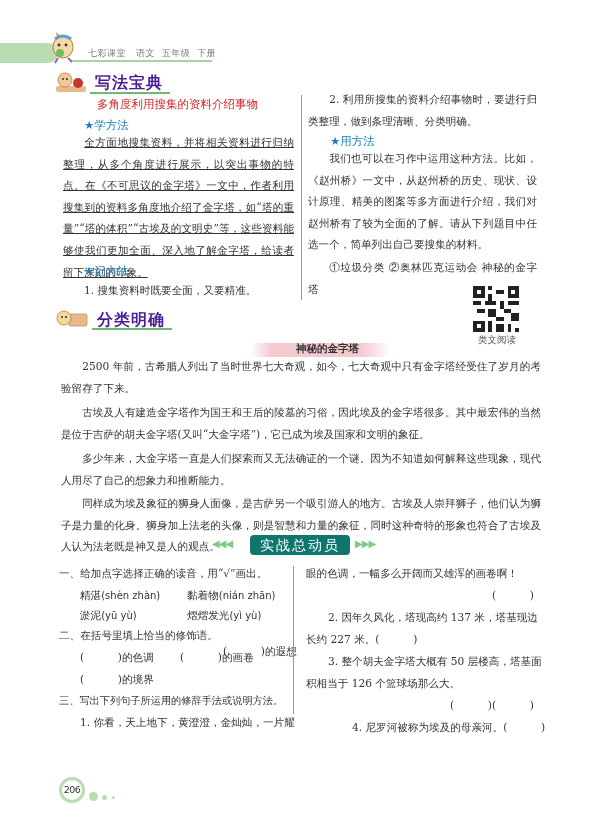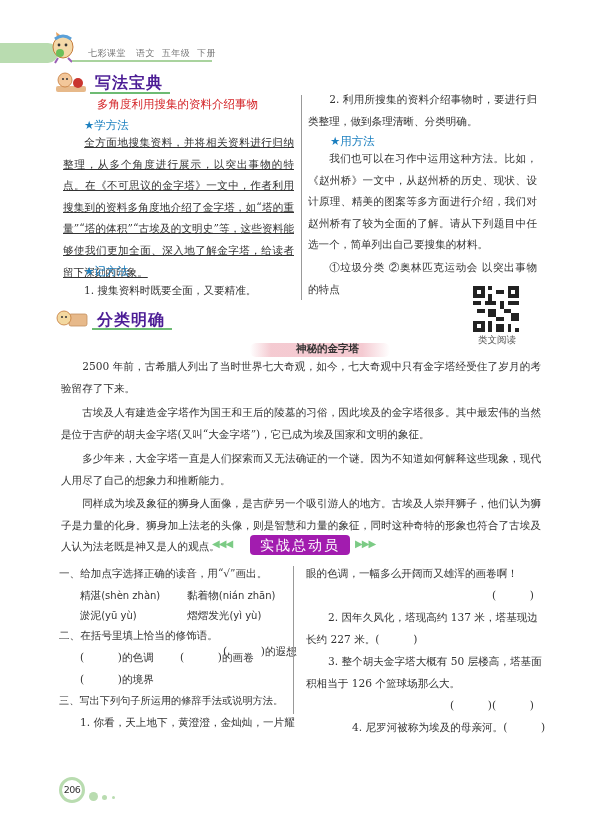--- a/index.html
+++ b/index.html
@@ -28,21 +28,21 @@
   .col-divider { left: 301px; top: 95px; width: 1px; height: 205px; background: #999; }
   .col-divider2 { left: 293px; top: 566px; width: 1px; height: 148px; background: #999; }
 
   .qr { left: 472px; top: 286px; width: 48px; height: 46px; }
   .qr-label { left: 472px; top: 334px; font-size: 9.5px; color: #555; width: 50px; text-align: center; }
 
   .article-title-bg { left: 250px; top: 343px; width: 140px; height: 14px;
     background: linear-gradient(90deg, rgba(240,180,190,0) 0%, rgba(240,180,190,0.7) 15%, rgba(240,180,190,0.7) 80%, rgba(240,180,190,0) 100%); border-radius: 6px; }
   .article-title { left: 272px; top: 342px; font-family: "DejaVu Serif", serif; font-weight: bold; font-size: 10.5px; color: #333; margin-left: 24px; }
 
-  .banner { left: 250px; top: 535px; width: 100px; height: 20px; background: #a21caf; border-radius: 4px; color: #fff;
+  .banner { left: 250px; top: 535px; width: 100px; height: 20px; background: #0f766e; border-radius: 4px; color: #fff;
     font-family: "DejaVu Sans", sans-serif; font-size: 14px; text-align: center; line-height: 20px; letter-spacing: 2px; }
   .arrows-left { left: 212px; top: 538px; color: #7ccb85; font-size: 10px; letter-spacing: -1px; }
   .arrows-right { left: 355px; top: 538px; color: #7ccb85; font-size: 10px; letter-spacing: -1px; }
 
   .ex { font-family: "DejaVu Serif", serif; font-size: 10.6px; line-height: 22px; color: #333; white-space: nowrap; }
   .pinyin { font-family: "DejaVu Sans", sans-serif; font-size: 10px; }
 
   .page-circle { left: 59px; top: 777px; width: 26px; height: 26px; border: 3px solid #b9dcb0; border-radius: 50%;
     font-family: "DejaVu Sans", sans-serif; font-size: 9.5px; color: #333; text-align: center; line-height: 20px; letter-spacing: -0.5px; }
   .dot { border-radius: 50%; background: #b9dcb0; }
@@ -81,21 +81,21 @@
 <div class="abs star-head" style="left:84px;top:118px;">★学方法</div>
 <div class="abs para indent" style="left:63px;top:132px;width:231px;text-decoration:underline;">全方面地搜集资料，并将相关资料进行归纳整理，从多个角度进行展示，以突出事物的特点。在《不可思议的金字塔》一文中，作者利用搜集到的资料多角度地介绍了金字塔，如“塔的重量”“塔的体积”“古埃及的文明史”等，这些资料能够使我们更加全面、深入地了解金字塔，给读者留下深刻的印象。</div>
 <div class="abs star-head" style="left:84px;top:264px;">★记方法</div>
 <div class="abs para" style="left:84px;top:280px;width:215px;">1. 搜集资料时既要全面，又要精准。</div>
 
 <div class="abs col-divider"></div>
 
 <div class="abs para indent" style="left:308px;top:89px;width:229px;">2. 利用所搜集的资料介绍事物时，要进行归类整理，做到条理清晰、分类明确。</div>
 <div class="abs star-head" style="left:330px;top:134px;">★用方法</div>
 <div class="abs para indent" style="left:308px;top:148px;width:229px;">我们也可以在习作中运用这种方法。比如，《赵州桥》一文中，从赵州桥的历史、现状、设计原理、精美的图案等多方面进行介绍，我们对赵州桥有了较为全面的了解。请从下列题目中任选一个，简单列出自己要搜集的材料。</div>
-<div class="abs para indent" style="left:308px;top:257px;width:229px;">①垃圾分类   ②奥林匹克运动会   以突出事物的特点</div>
+<div class="abs para indent" style="left:308px;top:257px;width:229px;">①垃圾分类   ②奥林匹克运动会   神秘的金字塔</div>
 
 <div class="abs qr">
   <svg width="48" height="46" viewBox="0 0 12 12" shape-rendering="crispEdges">
     <rect width="12" height="12" fill="#fff"></rect>
     <g fill="#222">
       <rect x="0" y="0" width="3" height="3"></rect>
         <rect x="9" y="0" width="3" height="3"></rect>
         <rect x="0" y="9" width="3" height="3"></rect>
       <rect x="4" y="0" width="1" height="1"></rect>
         <rect x="6" y="1" width="2" height="1"></rect>

